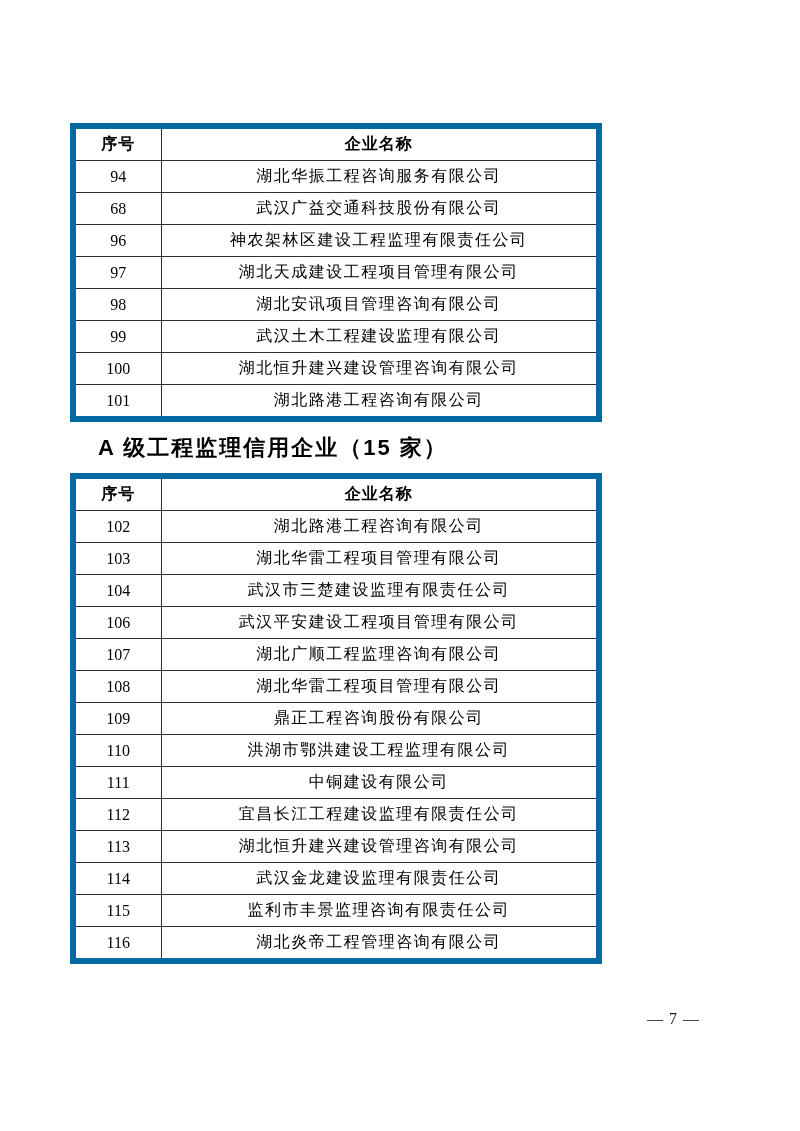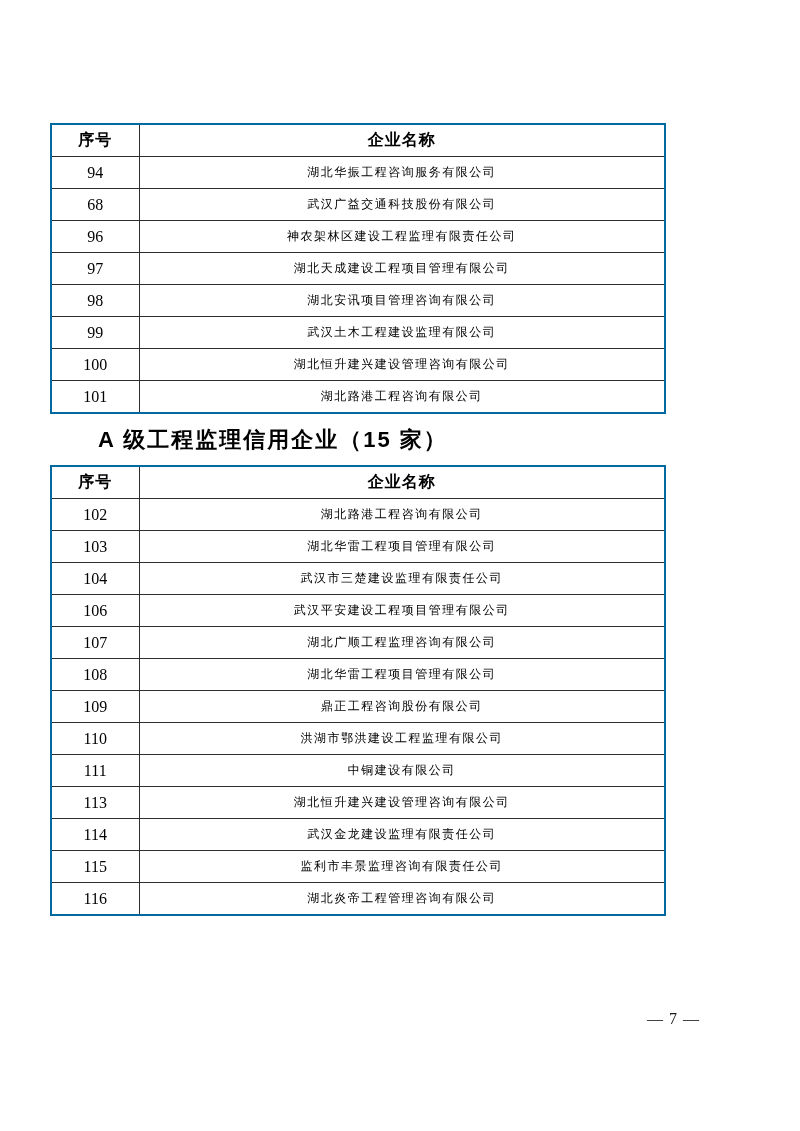--- a/index.html
+++ b/index.html
@@ -14,23 +14,23 @@
     background: #ffffff;
     box-sizing: border-box;
     padding-top: 123px;
     font-family: "Liberation Serif", "DejaVu Serif", serif;
     color: #000000;
     overflow: hidden;
   }
   table.company-table {
     border-collapse: collapse;
     table-layout: fixed;
-    width: 616px;
-    margin-left: 50px;
-    border: 2px solid #0369a1;
+    width: 532px;
+    margin-left: 70px;
+    border: 6px solid #0369a1;
   }
   table.company-table col.col-index { width: 88px; }
   table.company-table th,
   table.company-table td {
     border: 1px solid #2e2e2e;
     height: 31px;
     padding: 0;
     text-align: center;
     vertical-align: middle;
     overflow: hidden;
@@ -40,21 +40,21 @@
     font-family: "Liberation Sans", "DejaVu Sans", sans-serif;
     font-weight: bold;
     font-size: 16px;
     letter-spacing: 1px;
   }
   td.cell-index {
     font-size: 16px;
     font-family: "Liberation Serif", "DejaVu Serif", serif;
   }
   td.cell-name {
-    font-size: 12px;
+    font-size: 16px;
     letter-spacing: 1.5px;
   }
   .section-heading {
     width: 604px;
     margin: 12px 0 11px 98px;
     text-align: left;
     font-size: 22px;
     line-height: 28px;
     font-weight: bold;
     letter-spacing: 2px;
@@ -166,20 +166,24 @@
       </tr>
       <tr>
         <td class="cell-index">110</td>
         <td class="cell-name">洪湖市鄂洪建设工程监理有限公司</td>
       </tr>
       <tr>
         <td class="cell-index">111</td>
         <td class="cell-name">中铜建设有限公司</td>
       </tr>
       <tr>
+        <td class="cell-index">112</td>
+        <td class="cell-name">宜昌长江工程建设监理有限责任公司</td>
+      </tr>
+      <tr>
         <td class="cell-index">113</td>
         <td class="cell-name">湖北恒升建兴建设管理咨询有限公司</td>
       </tr>
       <tr>
         <td class="cell-index">114</td>
         <td class="cell-name">武汉金龙建设监理有限责任公司</td>
       </tr>
       <tr>
         <td class="cell-index">115</td>
         <td class="cell-name">监利市丰景监理咨询有限责任公司</td>

